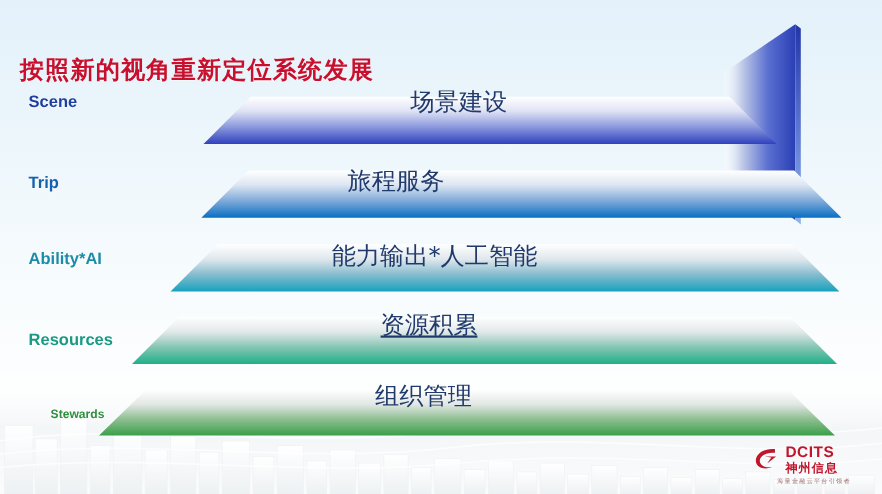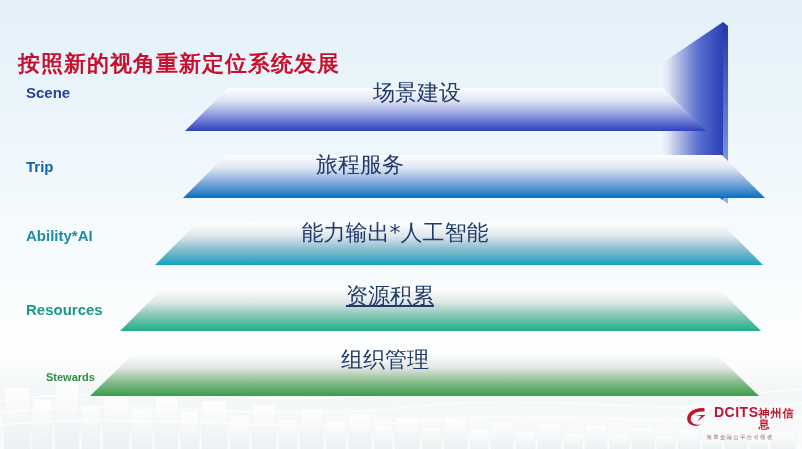--- a/index.html
+++ b/index.html
@@ -55,21 +55,21 @@
   .cl-1{left:16px;top:78px;width:802px;font-size:22px;}
   .cl-2{left:0;top:150px;width:720px;font-size:22px;}
   .cl-3{left:0;top:218px;width:790px;font-size:22px;}
   .cl-4{left:0;top:281px;width:780px;font-size:22px;text-decoration:underline;}
   .cl-5{left:0;top:345px;width:770px;font-size:22px;}
 
   
   .logo{position:absolute;right:6px;bottom:4px;width:112px;height:42px;}
   .logo-row{display:flex;align-items:center;gap:4px;height:28px;}
   .logo-mark{width:26px;height:26px;flex:0 0 26px;}
-  .logo-txt{display:flex;flex-direction:row;line-height:1;}
+  .logo-txt{display:flex;flex-direction:column;line-height:1;}
   .logo-en{font-size:14px;font-weight:bold;color:#c0152b;letter-spacing:.5px;}
   .logo-cn{font-size:11px;font-weight:bold;color:#c0152b;letter-spacing:1px;
            font-family:"DejaVu Sans","Liberation Sans",sans-serif;margin-top:3px;}
   .logo-tag{font-size:5.5px;color:#8a4a4a;letter-spacing:1.2px;text-align:center;
             margin-top:3px;font-family:"DejaVu Sans","Liberation Sans",sans-serif;
             white-space:nowrap;opacity:.8;}
 </style>
 </head>
 <body>
 

